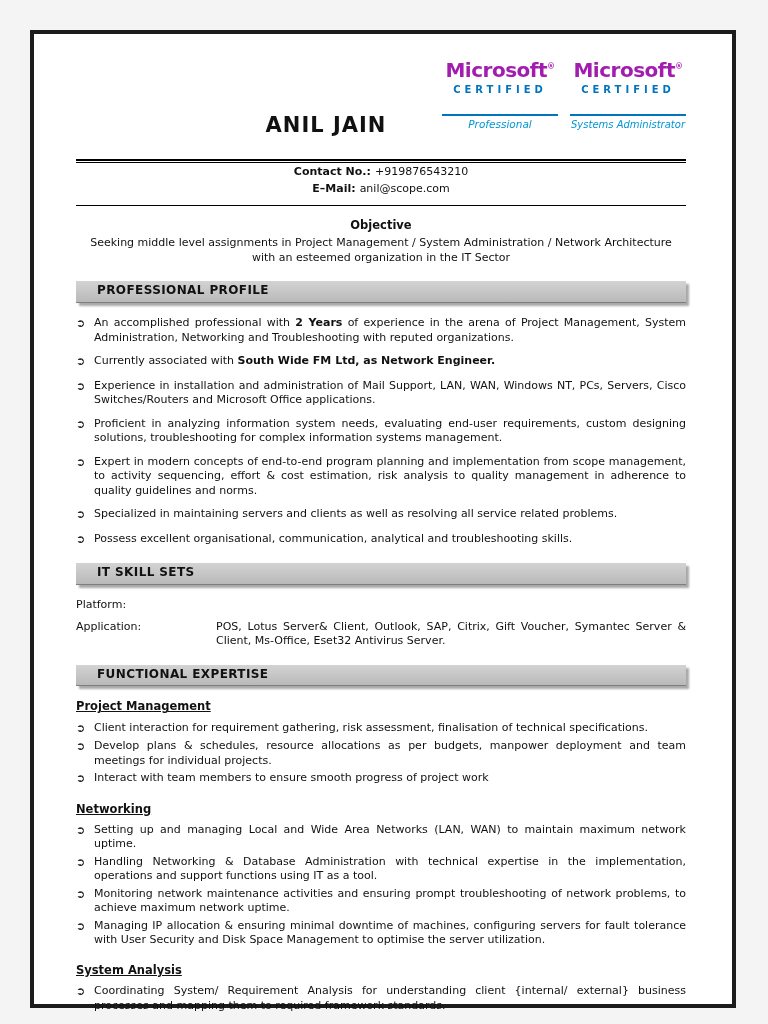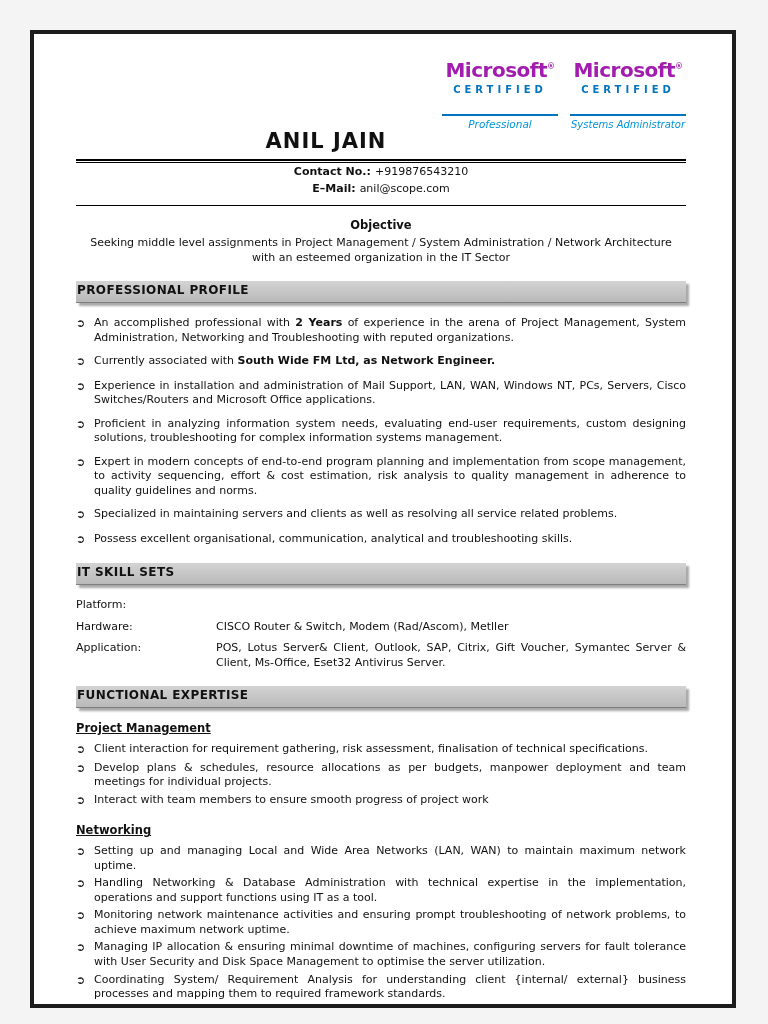--- a/index.html
+++ b/index.html
@@ -27,41 +27,41 @@
   .logos { position: absolute; top: 2px; right: 0; display: flex; gap: 12px; }
   .ms-logo { width: 116px; text-align: center; }
   .ms-brand { font-size: 20px; font-weight: bold; letter-spacing: -0.5px; line-height: 1; color: #a21caf; }
   .ms-brand .reg { font-size: 8px; vertical-align: super; }
   .ms-cert { color: #0074bd; font-weight: bold; font-size: 10px; letter-spacing: 4px; margin: 3px 0 18px; white-space: nowrap; }
   .ms-line { border-top: 2px solid #0074bd; }
   .ms-sub { color: #0096d6; font-style: italic; font-size: 10.5px; margin-top: 2px; white-space: nowrap; }
   .ms-sub.small { font-size: 10px; }
   .name {
     position: absolute; left: 0; right: 110px; bottom: 0;
-    margin: 0; text-align: center;
+    margin: 16px; text-align: center;
     font-size: 21px; font-weight: bold; letter-spacing: 1px;
   }
   
   .rule-double { border-top: 2px solid #000; border-bottom: 1px solid #000; height: 4px; margin-top: 3px; }
   .contact-line { text-align: center; margin-top: 2px; }
   .contact-line .val { margin-left: 4px; }
   .rule-single { border-top: 1px solid #000; margin-top: 9px; }
   
   .objective { margin-top: 12px; text-align: center; }
   .obj-title { font-weight: bold; font-size: 11.5px; margin-bottom: 3px; }
   .obj-text { padding: 0 2px; }
   
   .section-bar {
     margin-top: 16px;
     background: linear-gradient(180deg, #d3d3d3, #b9b9b9);
     border-bottom: 1px solid #7e7e7e;
     box-shadow: 3px 3px 2px #a9a9a9;
     font-weight: bold; font-size: 12px;
     letter-spacing: 0.4px;
-    padding: 2px 1px 3px;
+    padding: 2px 21px 3px;
   }
   
   .bullets { margin-top: 13px; }
   .bullet { display: flex; margin-bottom: 9px; }
   .bullet .ic { flex: none; width: 18px; font-size: 11px; color: #222; padding-top: 1px; }
   .bullet .tx { flex: 1; text-align: justify; }
   .bullets-tight .bullet { margin-bottom: 3px; }
   
   .skills { margin-top: 13px; }
   .skill-row { display: flex; margin-bottom: 7px; }
@@ -153,24 +153,20 @@
     </div>
 
   </div>
 
   <div class="section-bar">IT SKILL SETS</div>
   <div class="skills">
     <div class="skill-row">
       <span class="skill-label">Platform:</span>
     </div>
     <div class="skill-row">
-      <span class="skill-label">Hardware:</span>
-      <span class="skill-value">CISCO Router &amp; Switch, Modem (Rad/Ascom), Metller</span>
-    </div>
-    <div class="skill-row">
       <span class="skill-label">Application:</span>
       <span class="skill-value">POS, Lotus Server&amp; Client, Outlook, SAP, Citrix, Gift Voucher, Symantec Server &amp; Client, Ms-Office, Eset32 Antivirus Server.</span>
     </div>
   </div>
 
   <div class="section-bar">FUNCTIONAL EXPERTISE</div>
 
   <div class="group-heading first">Project Management</div>
   <div class="bullets bullets-tight" style="margin-top:0;">
     <div class="bullet">
@@ -200,20 +196,21 @@
     <div class="bullet">
       <span class="ic">➲</span>
       <span class="tx">Monitoring network maintenance activities and ensuring prompt troubleshooting of network problems, to achieve maximum network uptime.</span>
     </div>
     <div class="bullet">
       <span class="ic">➲</span>
       <span class="tx">Managing IP allocation &amp; ensuring minimal downtime of machines, configuring servers for fault tolerance with User Security and Disk Space Management to optimise the server utilization.</span>
     </div>
   </div>
 
+  <div class="group-heading">System Analysis</div>
   <div class="bullets bullets-tight" style="margin-top:0;">
     <div class="bullet">
       <span class="ic">➲</span>
       <span class="tx">Coordinating System/ Requirement Analysis for understanding client {internal/ external} business processes and mapping them to required framework standards.</span>
     </div>
 
   </div>
 
 </div>
 

